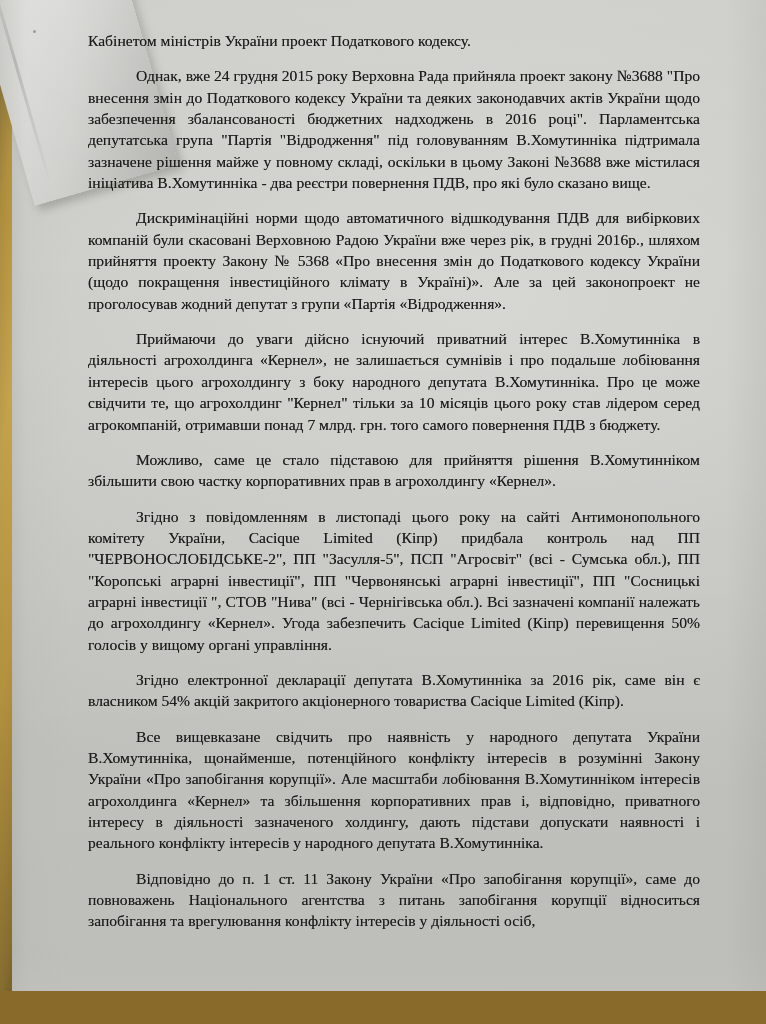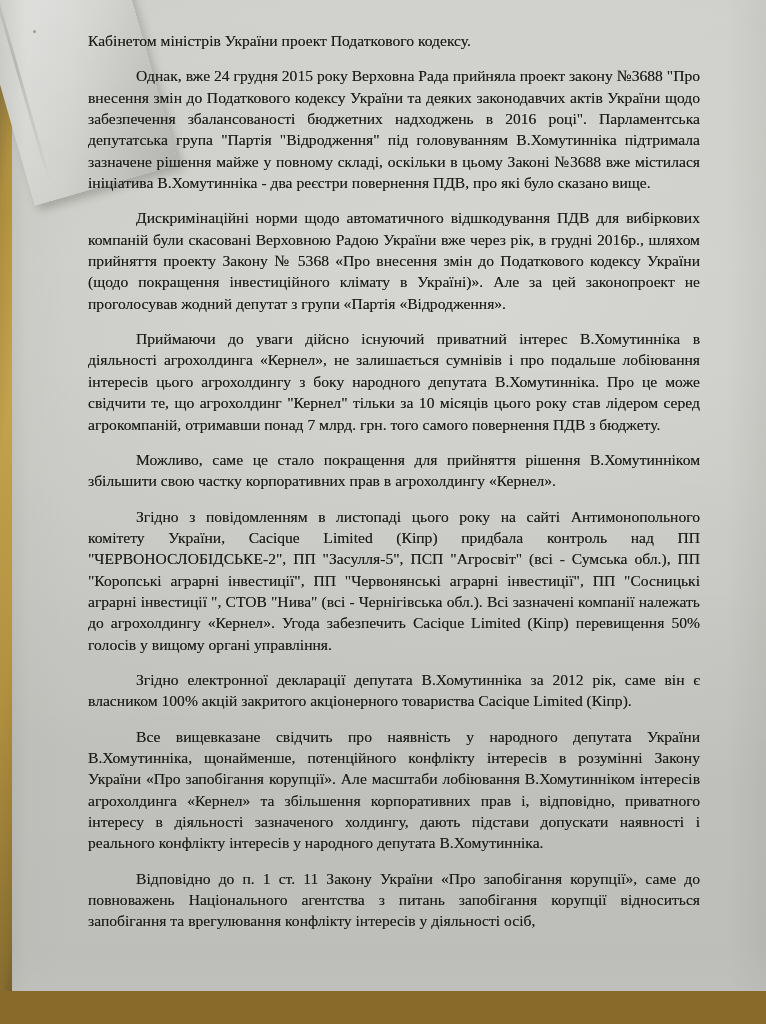--- a/index.html
+++ b/index.html
@@ -152,27 +152,27 @@
 
     <p>Однак, вже 24 грудня 2015 року Верховна Рада прийняла проект закону №3688 "Про внесення змін до Податкового кодексу України та деяких законодавчих актів України щодо забезпечення збалансованості бюджетних надходжень в 2016 році". Парламентська депутатська група "Партія "Відродження" під головуванням В.Хомутинніка підтримала зазначене рішення майже у повному складі, оскільки в цьому Законі №3688 вже містилася ініціатива В.Хомутинніка - два реєстри повернення ПДВ, про які було сказано вище.</p>
     <div class="para-gap"></div>
 
     <p>Дискримінаційні норми щодо автоматичного відшкодування ПДВ для вибіркових компаній були скасовані Верховною Радою України вже через рік, в грудні 2016р., шляхом прийняття проекту Закону № 5368 «Про внесення змін до Податкового кодексу України (щодо покращення інвестиційного клімату в Україні)». Але за цей законопроект не проголосував жодний  депутат з групи «Партія «Відродження».</p>
     <div class="para-gap"></div>
 
     <p>Приймаючи до уваги дійсно існуючий приватний інтерес В.Хомутинніка в діяльності агрохолдинга «Кернел», не залишається сумнівів і про подальше лобіювання інтересів цього агрохолдингу з боку народного депутата В.Хомутинніка. Про це може свідчити те, що агрохолдинг "Кернел" тільки за 10 місяців цього року став лідером серед агрокомпаній, отримавши понад 7 млрд. грн. того самого повернення ПДВ з бюджету.</p>
     <div class="para-gap"></div>
 
-    <p>Можливо, саме це стало покращення для прийняття рішення В.Хомутинніком збільшити свою частку корпоративних прав в агрохолдингу «Кернел».</p>
+    <p>Можливо, саме це стало підставою для прийняття рішення В.Хомутинніком збільшити свою частку корпоративних прав в агрохолдингу «Кернел».</p>
     <div class="para-gap"></div>
 
     <p>Згідно з повідомленням в листопаді цього року на сайті Антимонопольного комітету України, Cacique Limited (Кіпр) придбала контроль над ПП "ЧЕРВОНОСЛОБІДСЬКЕ-2", ПП "Засулля-5", ПСП "Агросвіт" (всі - Сумська обл.), ПП "Коропські аграрні інвестиції", ПП "Червонянські аграрні інвестиції", ПП "Сосницькі аграрні інвестиції ", СТОВ "Нива" (всі - Чернігівська обл.). Всі зазначені компанії належать до агрохолдингу «Кернел». Угода забезпечить Cacique Limited (Кіпр) перевищення 50% голосів у вищому органі управління.</p>
     <div class="para-gap"></div>
 
-    <p>Згідно електронної декларації депутата В.Хомутинніка за 2012 рік, саме він є власником 100% акцій закритого акціонерного товариства Cacique Limited (Кіпр).</p>
+    <p>Згідно електронної декларації депутата В.Хомутинніка за 2016 рік, саме він є власником 54% акцій закритого акціонерного товариства Cacique Limited (Кіпр).</p>
     <div class="para-gap"></div>
 
     <p>Все вищевказане  свідчить про наявність у народного депутата України В.Хомутинніка, щонайменше, потенційного конфлікту інтересів в розумінні Закону України «Про запобігання корупції». Але масштаби лобіювання В.Хомутинніком інтересів агрохолдинга «Кернел» та збільшення корпоративних прав і, відповідно, приватного інтересу в діяльності зазначеного холдингу, дають підстави допускати наявності і реального конфлікту інтересів у народного депутата В.Хомутинніка.</p>
     <div class="para-gap"></div>
 
     <p>Відповідно до п. 1 ст. 11 Закону України «Про запобігання корупції», саме до повноважень Національного агентства з питань запобігання корупції відноситься запобігання та врегулювання конфлікту інтересів у діяльності осіб,</p>
 
   </div>
 
   <div class="paper-vignette"></div>

